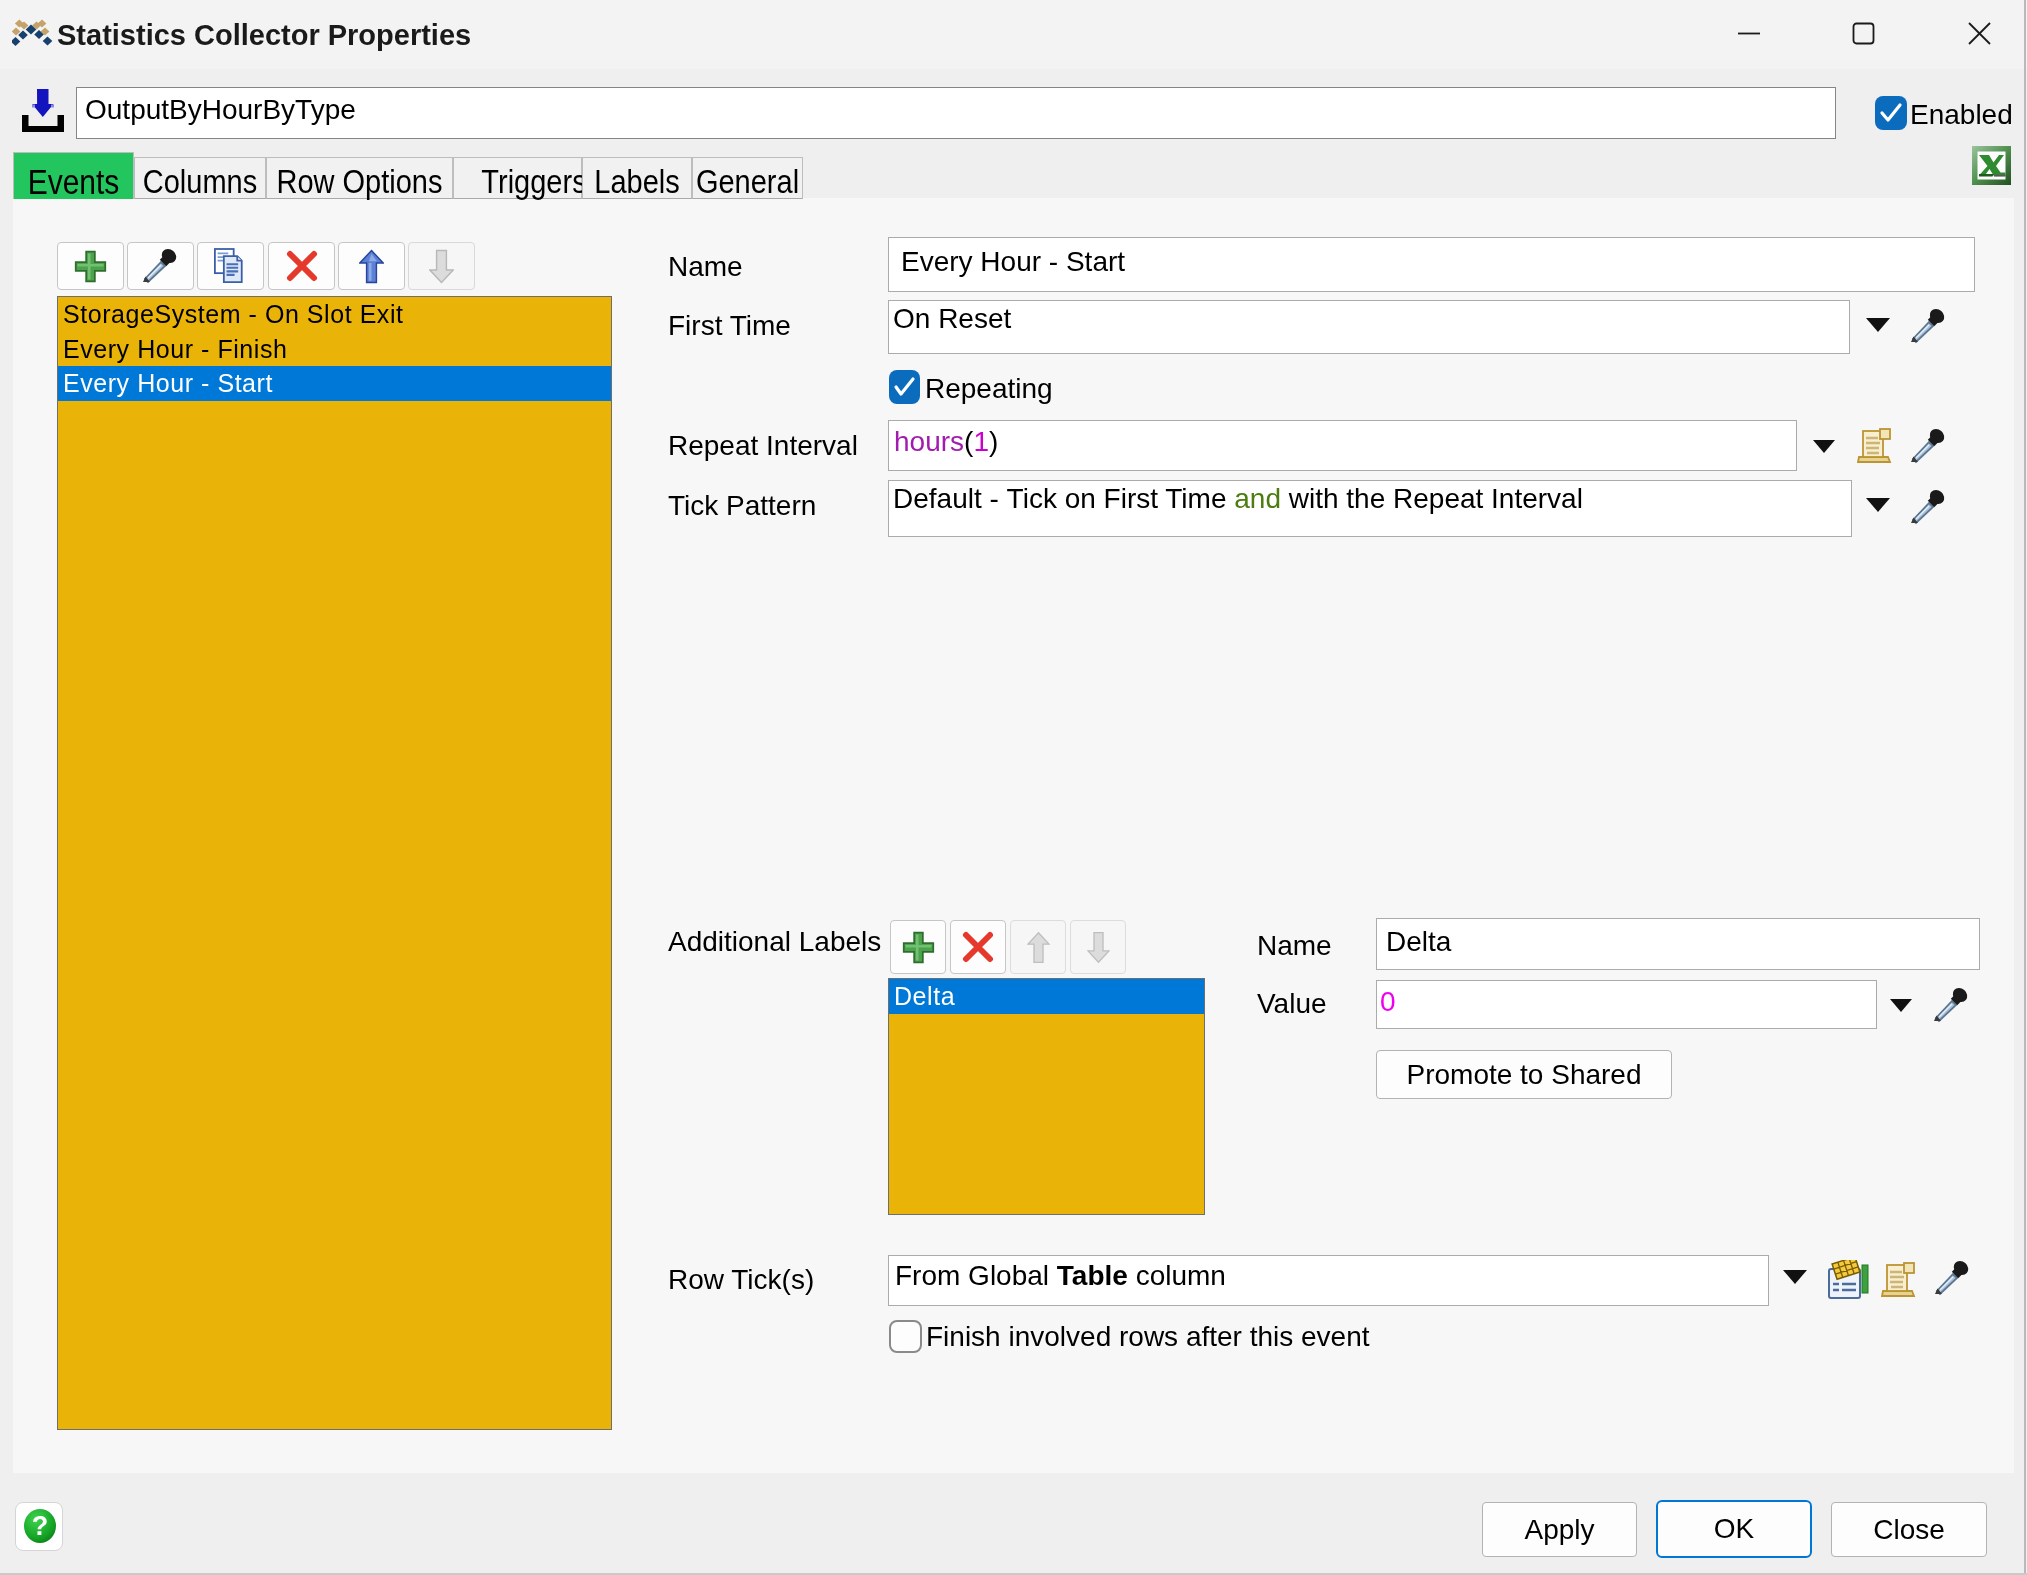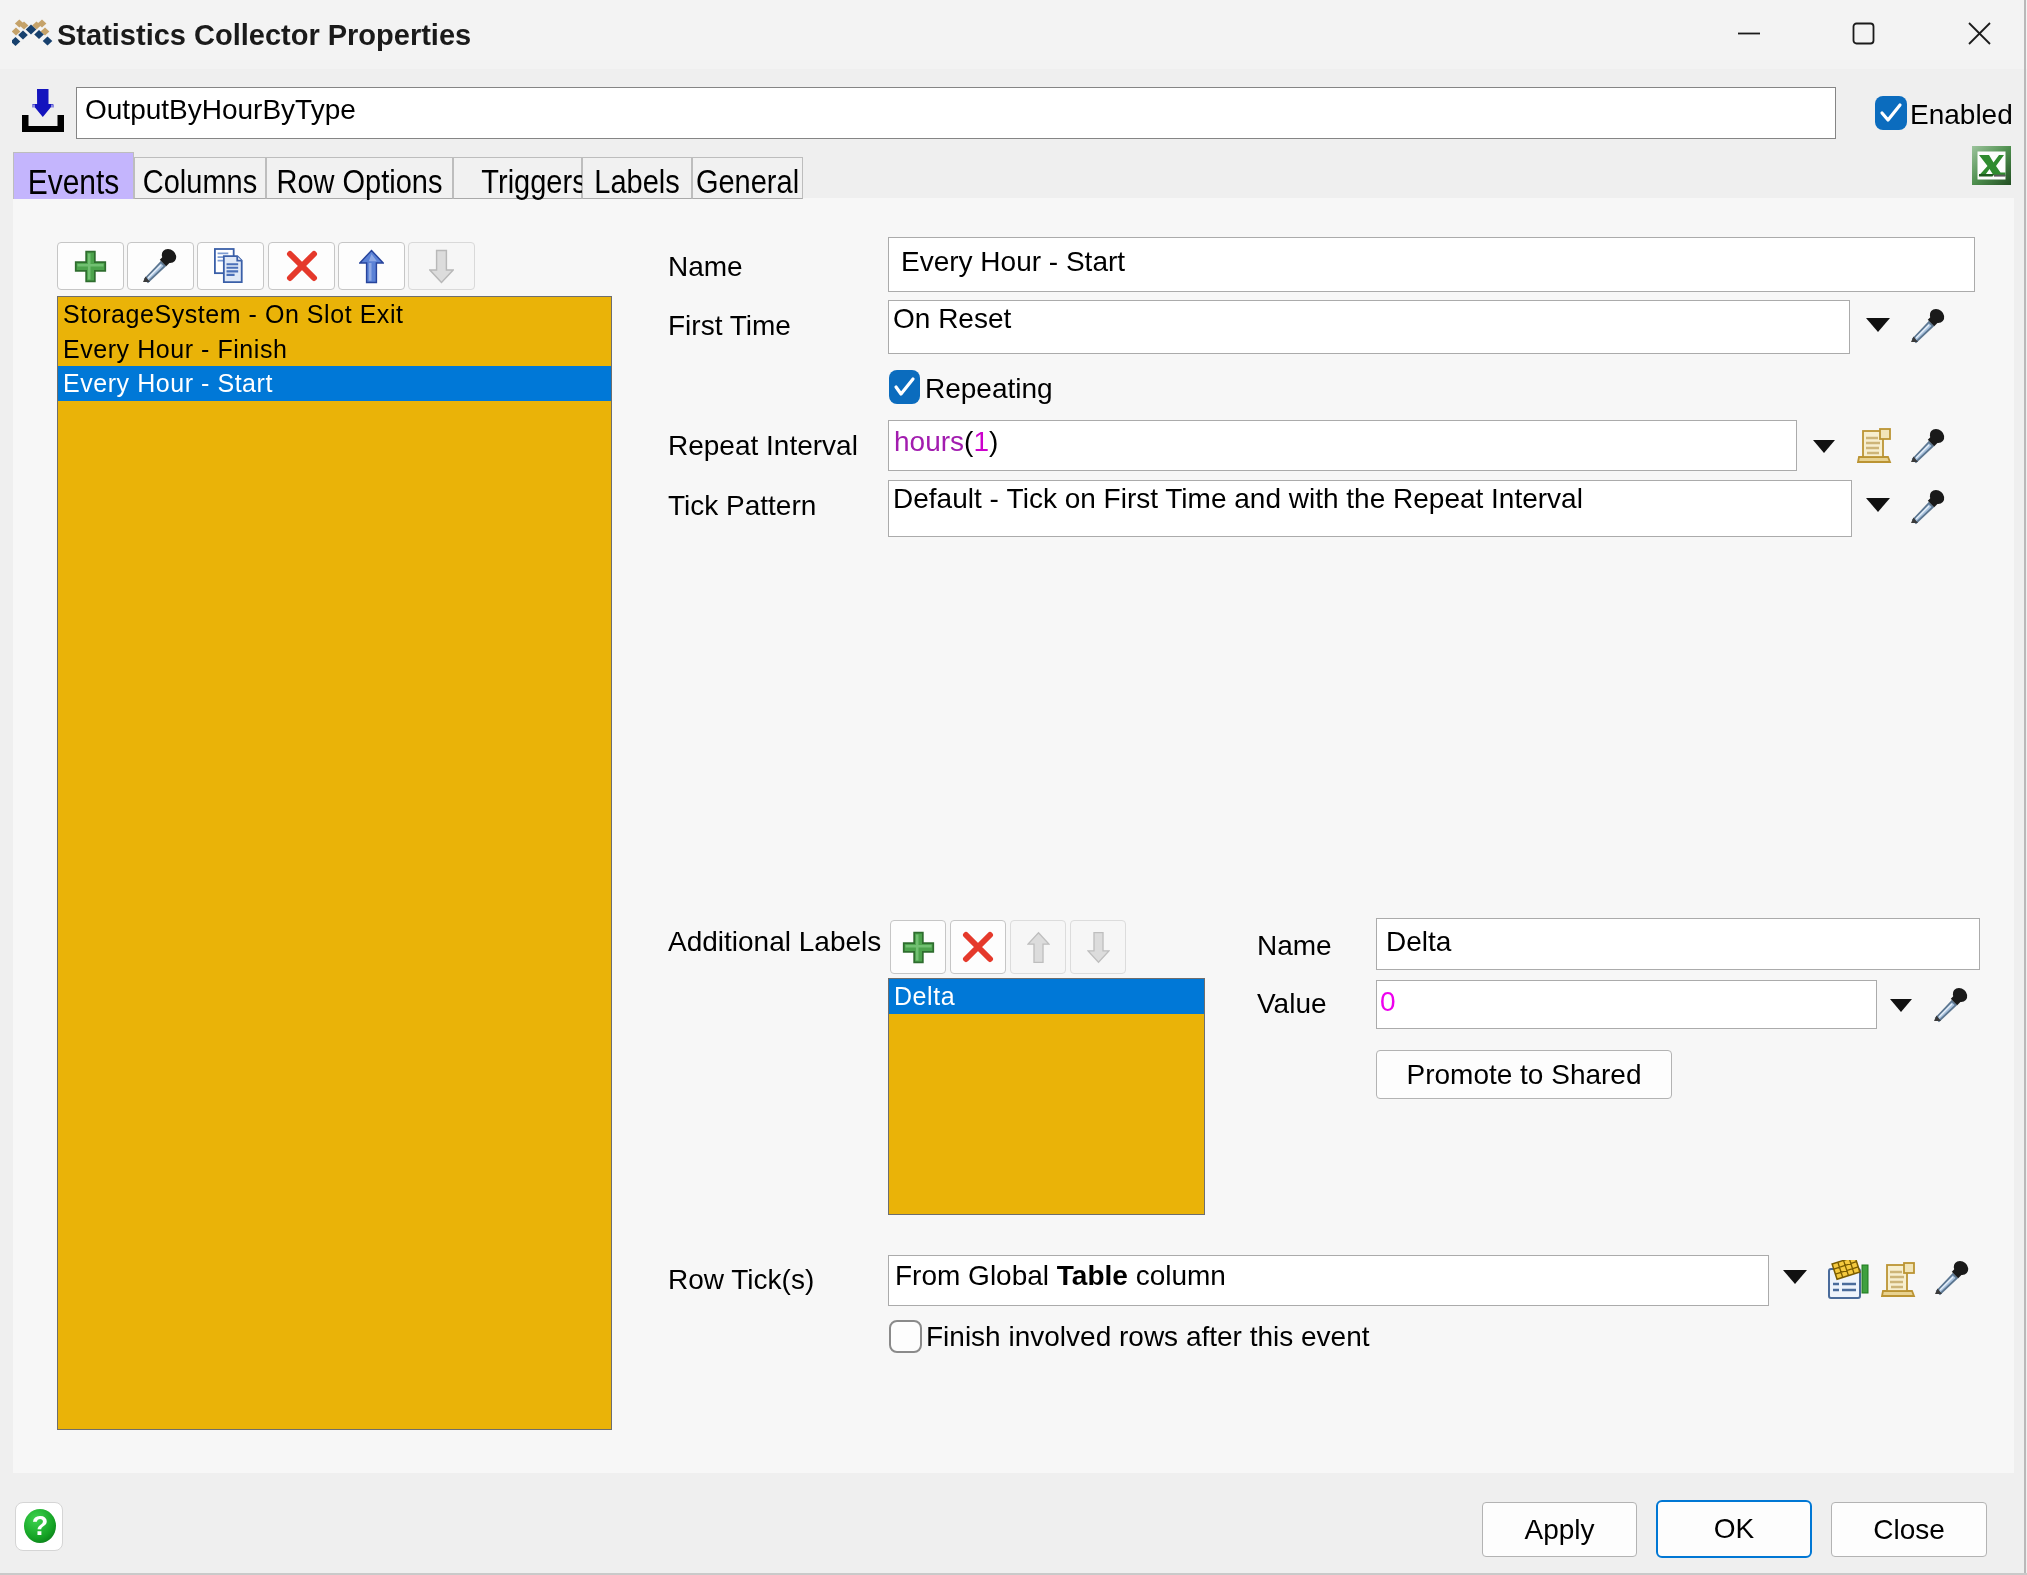--- a/index.html
+++ b/index.html
@@ -5,21 +5,21 @@
   * { margin:0; padding:0; box-sizing:border-box; }
   html,body { width:2027px; height:1575px; overflow:hidden; }
   body { font-family:"Liberation Sans", sans-serif; background:#efefef; position:relative; color:#000; }
   .abs { position:absolute; }
   .titlebar { left:0; top:0; width:2027px; height:69px; background:#f3f3f3; }
   .title { left:57px; top:19px; font-size:29px; color:#1a1a1a;font-weight:bold; }
   .toprow-input { left:76px; top:87px; width:1760px; height:52px; background:#fff; border:1px solid #858585; display:flex; align-items:flex-start; line-height:28px; padding-top:8px; padding-left:8px; font-size:28px; }
   .page { left:13px; top:198px; width:2001px; height:1275px; background:#f7f7f7; }
   .tab { top:157px; height:42px; background:#f1f1f1; border:1px solid #bdbdbd; border-bottom:1px solid #a9a9a9; display:flex; align-items:center; justify-content:center; font-size:29px; padding-top:7px; }
   .tab span { display:inline-block; transform:scaleY(1.17); }
-  .tab.active { top:152px; height:47px; background:#c4b5fd; border-bottom:none; font-size:30px; z-index:3; padding-top:11px; }
+  .tab.active { top:152px; height:47px; background:#22c55e; border-bottom:none; font-size:30px; z-index:3; padding-top:11px; }
   .tbtn { width:67px; height:48px; background:#fdfdfd; border:1px solid #c6c6c6; border-radius:4px; display:flex; align-items:center; justify-content:center; }
   .tbtn.dis { background:#f6f6f6; border-color:#d9d9d9; }
   .sbtn { width:56px; height:54px; background:#fdfdfd; border:1px solid #c6c6c6; border-radius:4px; display:flex; align-items:center; justify-content:center; }
   .sbtn.dis { background:#f6f6f6; border-color:#dcdcdc; }
   .listbox { background:#eab308; border:1px solid #6e6e6e; font-size:25px; letter-spacing:0.55px; overflow:hidden; }
   .li { height:34.6px; line-height:34.6px; padding-left:5px; white-space:nowrap; }
   .li.sel { background:#0078d7; color:#fff; }
   .lbl { font-size:28px; white-space:nowrap; line-height:34px; }
   .input { background:#fff; border:1px solid #ababab; display:flex; align-items:flex-start; line-height:28px; padding-left:12px; font-size:28px; white-space:nowrap; }
   .chk { border-radius:8px; background:#0b6cbe; }
@@ -189,21 +189,21 @@
 <div class="abs input" style="left:888px;top:420px;width:909px;height:51px;padding-top:7px;padding-left:5px;"><span style="color:#a21caf;">hours</span>(<span style="color:#cc00cc;">1</span>)</div>
 <div class="abs dar" style="left:1813px;top:440px;border-left-width:11px;border-right-width:11px;border-top-width:13px;"></div>
 <svg class="abs" style="left:1857px;top:427px;" width="37" height="38" viewBox="0 0 37 38">
     <use href="#scroll"></use>
   </svg>
 <svg class="abs" style="left:1909px;top:426px;" width="40" height="40" viewBox="0 0 40 40">
     <use href="#drop"></use>
   </svg>
 
 <div class="abs lbl" style="left:668px;top:489px;">Tick Pattern</div>
-<div class="abs input" style="left:888px;top:480px;width:964px;height:57px;padding-top:3.5px;padding-left:4px;">Default&nbsp;-&nbsp;Tick on First Time&nbsp;<span style="color:#000000;">and</span>&nbsp;with the Repeat Interval</div>
+<div class="abs input" style="left:888px;top:480px;width:964px;height:57px;padding-top:3.5px;padding-left:4px;">Default&nbsp;-&nbsp;Tick on First Time&nbsp;<span style="color:#4d7c0f;">and</span>&nbsp;with the Repeat Interval</div>
 <div class="abs dar" style="left:1866px;top:498px;"></div>
 <svg class="abs" style="left:1909px;top:487px;" width="40" height="40" viewBox="0 0 40 40">
     <use href="#drop"></use>
   </svg>
 
 <div class="abs lbl" style="left:668px;top:925px;">Additional Labels</div>
 <div class="abs sbtn" style="left:890px;top:920px;">
   <svg width="33" height="33" viewBox="0 0 38 38">
       <path d="M14 2 h10 v12 h12 v10 h-12 v12 h-10 v-12 h-12 v-10 h12 z" fill="#4ca34c" stroke="#2e6d2e" stroke-width="2"></path>
       <path d="M16 4 h3 v30 h-3z M4 16 h30 v3 h-30z" fill="#7cc77c" opacity="0.8"></path>

